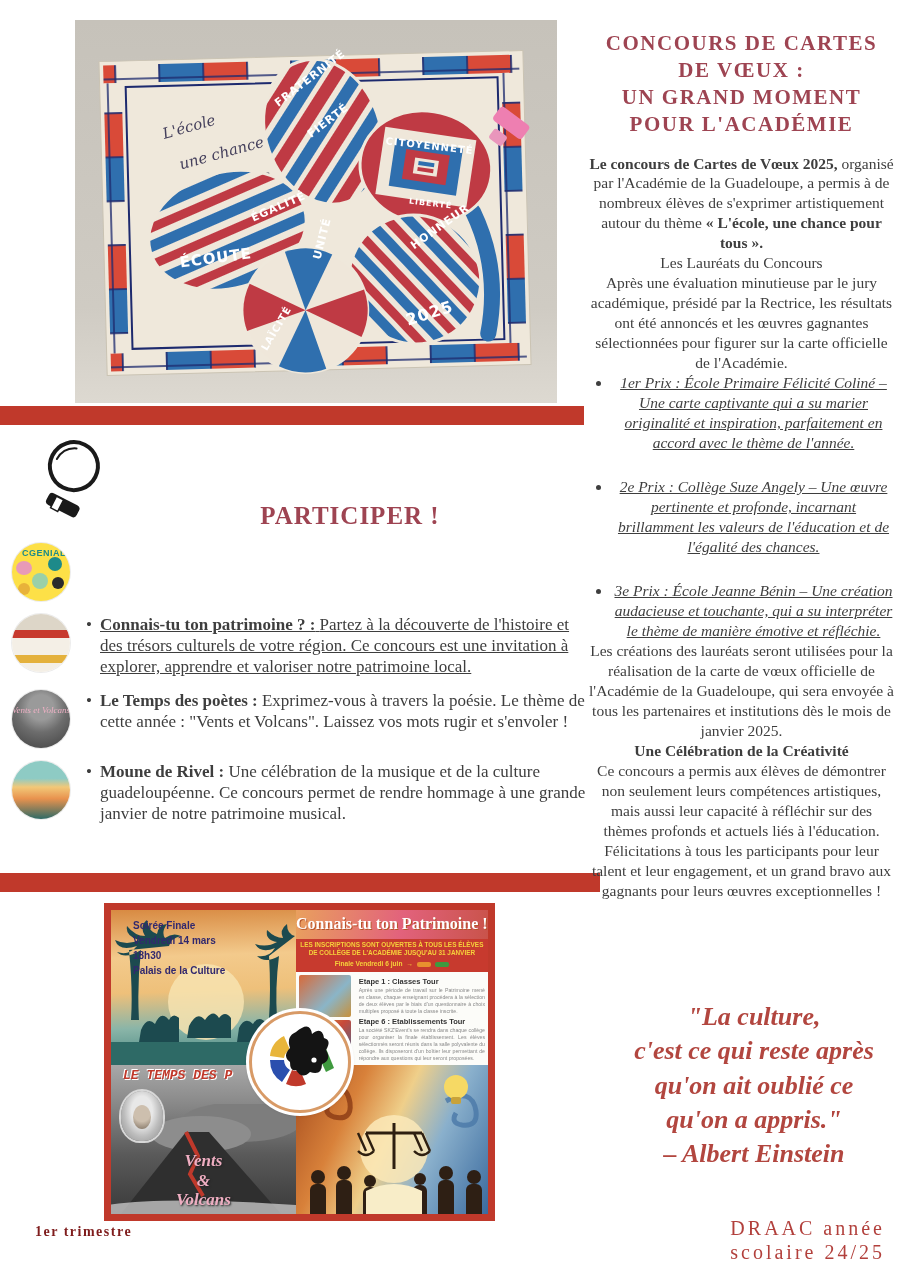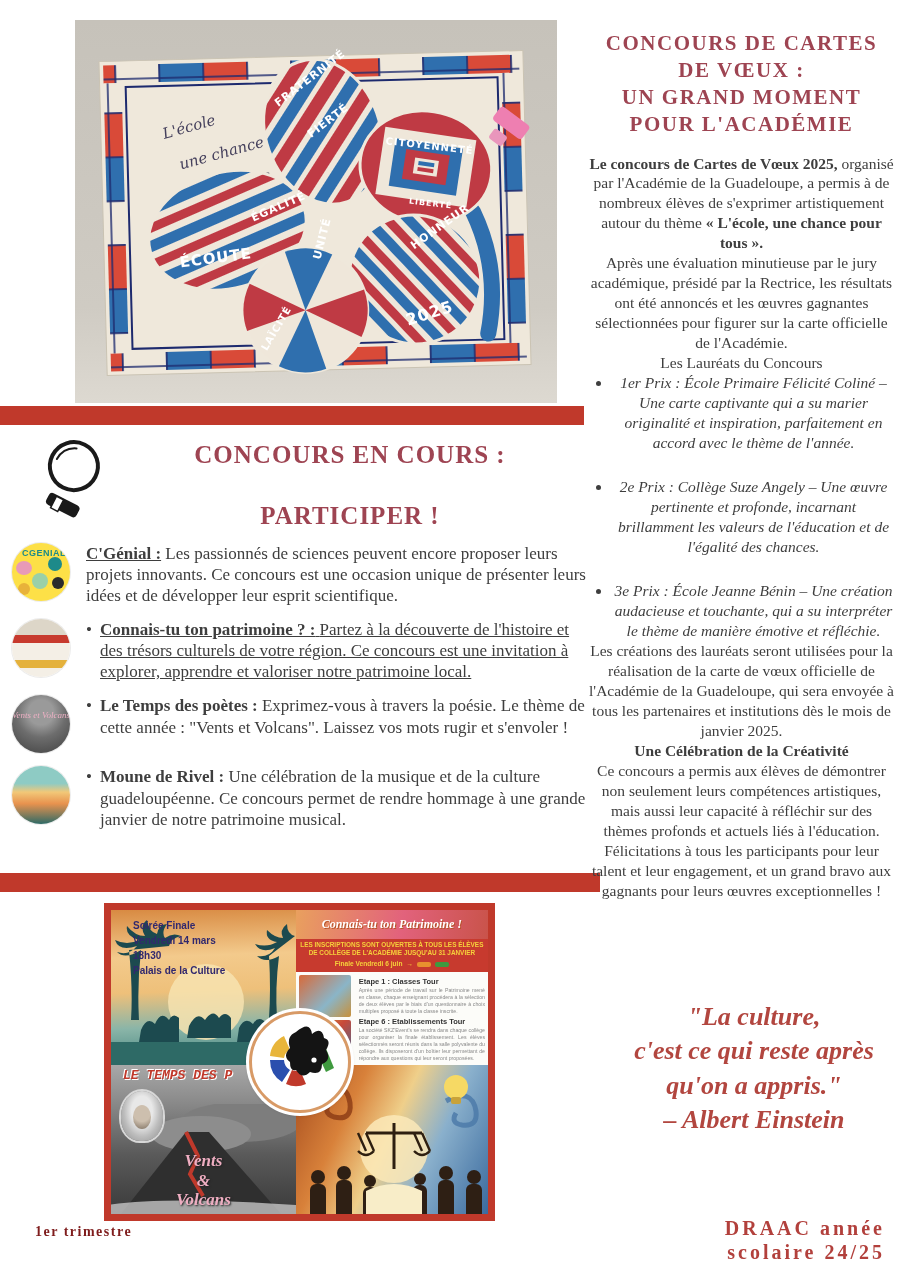--- a/index.html
+++ b/index.html
@@ -20,21 +20,21 @@
   
   .article{left:588px;top:30px;width:307px;text-align:center;}
   .article h1{
     margin:0 0 16px 0;font-size:21px;line-height:1.28;letter-spacing:1.5px;
     color:#9e4452;font-weight:bold;
   }
   .article .body{font-size:15.5px;line-height:1.29;}
   .article p{margin:0;}
   .article .b{font-weight:bold;}
   .prizes{margin:0;padding:0 0 0 24px;text-align:center;font-style:italic;}
-  .prizes li{margin:0 0 24px 0;}
+  .prizes li{margin:0 0 24px 0;text-decoration:underline;}
   .prizes li:last-child{margin-bottom:0;}
 
   
   .loupe{left:20px;top:430px;width:100px;height:100px;}
   .concours-heading{
     left:120px;top:440px;width:460px;text-align:center;margin:0;
     font-size:25px;line-height:1.22;letter-spacing:1px;color:#9e4452;font-weight:bold;
   }
   .concours-list{left:12px;top:543px;width:578px;display:flex;flex-direction:column;gap:13px;}
   .citem{display:flex;align-items:flex-start;}
@@ -56,21 +56,21 @@
 
   
   .collage{left:104px;top:903px;width:391px;height:318px;border:7px solid #c0392b;box-sizing:border-box;background:#fff;}
   .cgrid{display:grid;width:100%;height:100%;grid-template-columns:49% 51%;grid-template-rows:51% 49%;}
   .quad{position:relative;overflow:hidden;}
   .q-soiree{background:linear-gradient(178deg,#d88a42 0%,#f3ca8c 30%,#eec07a 52%,#8ab5a8 74%,#3e7f7c 100%);}
   .q-soiree .lines{position:absolute;left:0;right:0;top:8px;text-align:left;
     font-family:"Liberation Sans",sans-serif;font-weight:bold;font-size:10px;line-height:1.5;color:#31286e;margin-left:22px;}
   .q-patrimoine{display:flex;flex-direction:column;}
   .pat-head{height:34px;background:linear-gradient(100deg,#e9a05e,#e2627c 55%,#c9534a);display:flex;align-items:center;justify-content:center;}
-  .pat-title{font-style:italic;font-weight:bold;font-size:12px;color:#fff;text-shadow:1px 1px 0 #b5542a;white-space:nowrap;}
+  .pat-title{font-weight:bold;font-size:16px;color:#fff;text-shadow:1px 1px 0 #b5542a;white-space:nowrap;}
   .pat-red{background:#c73a2e;color:#f6d13b;text-align:center;padding:2px 3px 3px;
     font-family:"Liberation Sans",sans-serif;font-weight:bold;font-size:6.4px;line-height:1.35;}
   .pat-finale{margin-top:2px;font-size:6.6px;color:#f6d13b;display:flex;align-items:center;justify-content:center;gap:4px;}
   .chip{display:inline-block;width:14px;height:5px;border-radius:2px;}
   .chip.or{background:#e8912e;} .chip.gr{background:#3f9a3f;}
   .pat-body{flex:1;background:#fcfcf9;display:flex;padding:3px;gap:8px;}
   .pat-thumbs{flex:0 0 52px;display:flex;flex-direction:column;gap:3px;}
   .pat-thumbs .th{flex:1;border-radius:2px;}
   .th1{background:linear-gradient(135deg,#d86a3a,#8ab5c8 60%,#c8903a);}
   .th2{background:linear-gradient(135deg,#e0c23a,#c84a3a 50%,#3a6a9a);}
@@ -90,21 +90,21 @@
   .q-justice{background:linear-gradient(115deg,#a34a1d 0%,#d8813a 28%,#efcf8a 48%,#8ab0cc 68%,#3a6a9e 100%);}
   .badge{left:50%;top:50%;transform:translate(-50%,-50%);width:96px;height:96px;border-radius:50%;
     background:#fff;border:3px solid #d89a66;box-shadow:0 0 0 3px #fff,0 1px 4px rgba(0,0,0,.35);}
 
   
   .quote{left:608px;top:1000px;width:292px;text-align:center;margin:0;
     font-style:italic;font-weight:bold;font-size:26px;line-height:1.32;color:#b2463f;}
 
   
   .footer-left{left:35px;top:1224px;font-size:14px;letter-spacing:1.5px;color:#7f1d1d;font-weight:bold;}
-  .footer-right{right:20px;top:1216px;text-align:right;font-size:20px;letter-spacing:3px;color:#b2403c;font-weight:bold;line-height:1.2;}
+  .footer-right{right:20px;top:1216px;text-align:right;font-size:20px;letter-spacing:3px;color:#b2403c;font-weight:normal;line-height:1.2;}
 </style>
 </head>
 <body>
 
 <div class="abs photo">
   <svg viewBox="0 0 482 383" width="482" height="383">
     <defs>
       <linearGradient id="bgph" x1="0" y1="0" x2="0" y2="1">
         <stop offset="0" stop-color="#c6c2ba"></stop>
           <stop offset="0.75" stop-color="#cfcbc3"></stop>
@@ -204,22 +204,22 @@
 <div class="abs redbar redbar-1"></div>
 <div class="abs redbar redbar-2"></div>
 
 <section class="abs article">
   <h1><span>CONCOURS DE CARTES</span><br>
     <span>DE VŒUX :</span><br>
     <span>UN GRAND MOMENT</span><br>
     <span>POUR L'ACADÉMIE</span></h1>
   <div class="body">
     <p><span class="b">Le concours de Cartes de Vœux 2025,</span><span> organisé par l'Académie de la Guadeloupe, a permis à de nombreux élèves de s'exprimer artistiquement autour du thème </span><span class="b">« L'école, une chance pour tous ».</span></p>
+    <p>Les Lauréats du Concours</p>
     <p>Après une évaluation minutieuse par le jury académique, présidé par la Rectrice, les résultats ont été annoncés et les œuvres gagnantes sélectionnées pour figurer sur la carte officielle de l'Académie.</p>
-    <p>Les Lauréats du Concours</p>
     <ul class="prizes">
       <li>1er Prix : École Primaire Félicité Coliné – Une carte captivante qui a su marier originalité et inspiration, parfaitement en accord avec le thème de l'année.</li>
       <li>2e Prix : Collège Suze Angely – Une œuvre pertinente et profonde, incarnant brillamment les valeurs de l'éducation et de l'égalité des chances.</li>
       <li>3e Prix : École Jeanne Bénin – Une création audacieuse et touchante, qui a su interpréter le thème de manière émotive et réfléchie.</li>
     </ul>
     <p>Les créations des lauréats seront utilisées pour la réalisation de la carte de vœux officielle de l'Académie de la Guadeloupe, qui sera envoyée à tous les partenaires et institutions dès le mois de janvier 2025.</p>
     <p class="b">Une Célébration de la Créativité</p>
     <p>Ce concours a permis aux élèves de démontrer non seulement leurs compétences artistiques, mais aussi leur capacité à réfléchir sur des thèmes profonds et actuels liés à l'éducation.</p>
     <p>Félicitations à tous les participants pour leur talent et leur engagement, et un grand bravo aux gagnants pour leurs œuvres exceptionnelles !</p>
   </div>
@@ -228,36 +228,35 @@
 <div class="abs loupe">
   <svg viewBox="0 0 100 100" width="100" height="100">
     <g transform="rotate(-18 50 50)">
       <rect x="18" y="66" width="34" height="13" rx="4" transform="rotate(-135 35 72)" fill="#1a1a1a"></rect>
       <rect x="26" y="63" width="8" height="13" transform="rotate(-135 30 69)" fill="#fff" stroke="#1a1a1a" stroke-width="1.5"></rect>
       <circle cx="58" cy="38" r="24" fill="#fff" stroke="#1a1a1a" stroke-width="4"></circle>
       <path d="M44 26 q10 -9 22 -4" fill="none" stroke="#1a1a1a" stroke-width="2" stroke-linecap="round"></path>
     </g>
   </svg>
 </div>
-<h2 class="abs concours-heading"><span>CONCOURS EN COURS :</span><br>
+<h2 class="abs concours-heading"><br>
   <br>
   <span>PARTICIPER !</span></h2>
 
 <div class="abs concours-list">
 
   <div class="citem">
     <div class="cicon icon-cgenial">
       <span class="word">CGENIAL</span>
       <span class="blob" style="left:4px;top:18px;width:16px;height:14px;background:#e89ab8;"></span>
       <span class="blob" style="left:36px;top:14px;width:14px;height:14px;background:#1d8a8a;"></span>
       <span class="blob" style="left:20px;top:30px;width:16px;height:16px;background:#9ad0a8;"></span>
       <span class="blob" style="left:40px;top:34px;width:12px;height:12px;background:#2b2b2b;"></span>
       <span class="blob" style="left:6px;top:40px;width:12px;height:12px;background:#e8b23a;"></span>
     </div>
-    <div class="ctext"><span class="ctitle u">C'Génial :</span> <span>Les passionnés de sciences peuvent encore proposer leurs projets innovants. Ce concours est une occasion unique de présenter leurs idées et de développer leur esprit scientifique.</span></div>
   </div>
 
   <div class="citem bulleted">
     <div class="cicon icon-patrimoine"></div>
     <div class="ctext u"><span class="ctitle">Connais-tu ton patrimoine ? :</span> <span>Partez à la découverte de l'histoire et des trésors culturels de votre région. Ce concours est une invitation à explorer, apprendre et valoriser notre patrimoine local.</span></div>
   </div>
 
   <div class="citem bulleted">
     <div class="cicon icon-poetes">
       <span class="script">Vents et Volcans</span>
@@ -380,20 +379,21 @@
       <path d="M58 24 l16 34 l8 -4 l-14 -34 Z" fill="#3f9a3f"></path>
       <path d="M44 18 q14 -12 16 2 q10 -8 12 4 q8 2 2 12 q6 10 -4 14 q0 12 -12 8 q-8 8 -14 -2 q-6 2 -6 -8 q-8 -6 0 -14 q-4 -12 6 -16" fill="#141414"></path>
       <circle cx="62" cy="46" r="2.6" fill="#fff"></circle>
     </svg>
   </div>
 </figure>
 
 <blockquote class="abs quote">
   <div>"La culture,</div>
   <div>c'est ce qui reste après</div>
+  <div>qu'on ait oublié ce</div>
   <div>qu'on a appris."</div>
   <div>– Albert Einstein</div>
 </blockquote>
 
 <div class="abs footer-left">1er trimestre</div>
 <div class="abs footer-right">
   <div>DRAAC année</div>
   <div>scolaire 24/25</div>
 </div>
 

